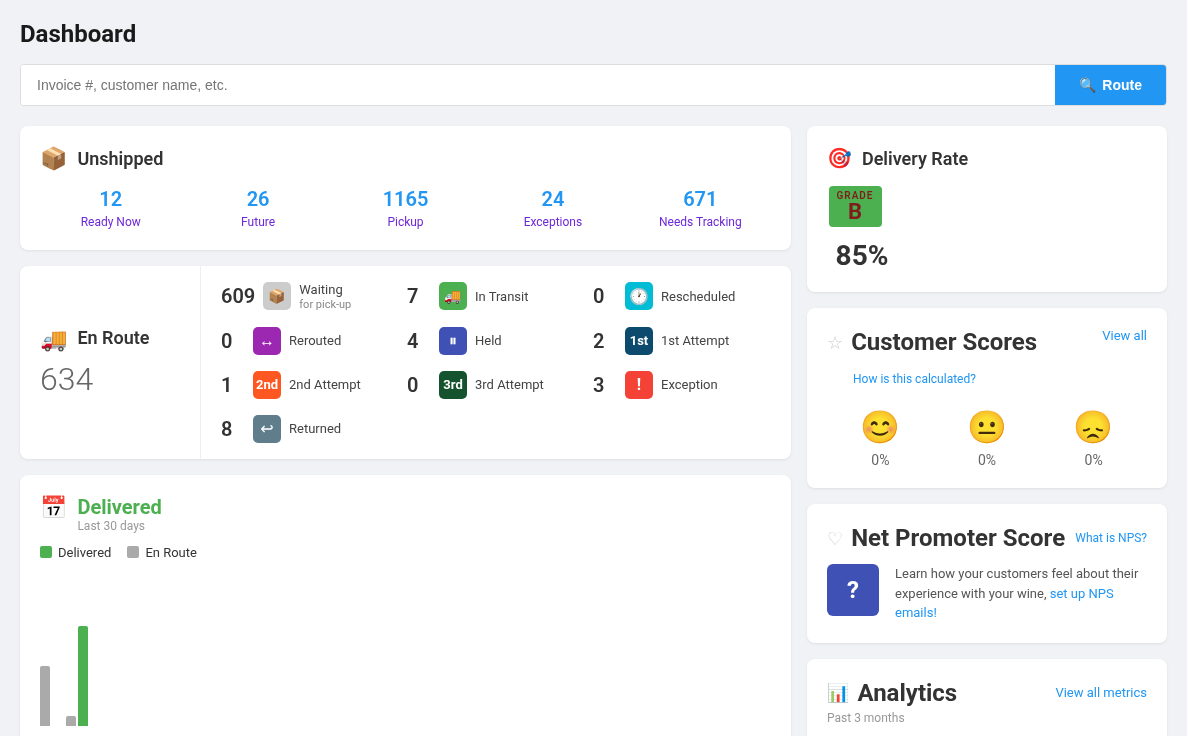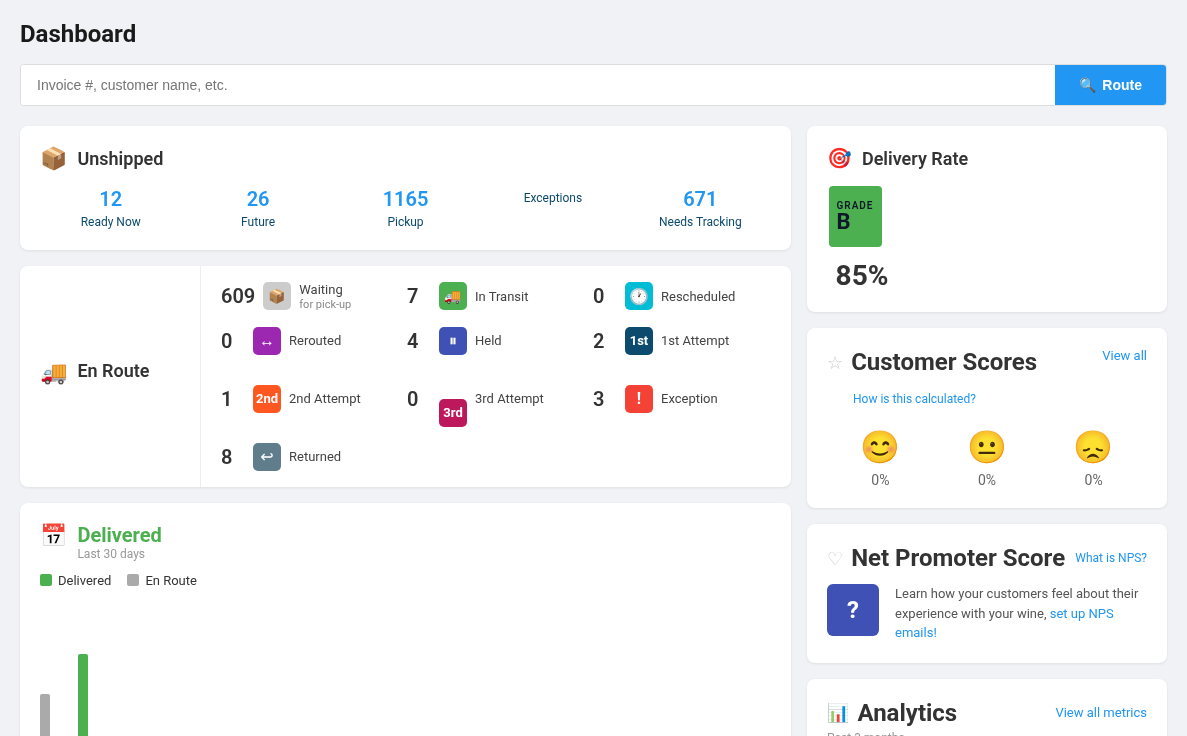--- a/index.html
+++ b/index.html
@@ -85,21 +85,21 @@
       text-align: center;
     }
     .stat-item .value {
       font-size: 20px;
       font-weight: 600;
       color: #2196F3;
       display: block;
     }
     .stat-item .label {
       font-size: 12px;
-      color: #0c4a6e;
+      color: #6d28d9;
       margin-top: 2px;
     }
     
     .en-route-card {
       display: flex;
       padding: 0;
       overflow: hidden;
     }
     .en-route-left {
       width: 180px;
@@ -154,21 +154,21 @@
       color: #888;
     }
     
     .icon-waiting { background: #ccc; }
     .icon-intransit { background: #4CAF50; }
     .icon-rescheduled { background: #00BCD4; }
     .icon-rerouted { background: #9C27B0; }
     .icon-held { background: #3F51B5; }
     .icon-attempt1 { background: #0c4a6e; }
     .icon-attempt2 { background: #FF5722; }
-    .icon-attempt3 { background: #be185d; margin-top: 28px; }
+    .icon-attempt3 { background: #14532d; }
     .icon-exception { background: #f44336; }
     .icon-returned { background: #607D8B; }
 
     
     .delivered-card {
       padding: 20px;
     }
     .delivered-header {
       display: flex;
       align-items: flex-start;
@@ -212,25 +212,25 @@
       gap: 2px;
       align-items: flex-end;
     }
     .chart-bar {
       width: 10px;
       border-radius: 2px 2px 0 0;
     }
     .grade-box {
       display: flex;
       flex-direction: column;
-      align-items: flex-start;
+      align-items: center;
       background: #4CAF50;
-      color: #0f172a;
+      color: #7f1d1d;
       border-radius: 4px;
-      padding: 14px 8px;
+      padding: 4px 8px;
       min-width: 50px;
       float: left;
       margin-right: 14px;
       margin-bottom: 4px;
     }
     .grade-label {
       font-size: 10px;
       font-weight: 600;
       letter-spacing: 1px;
     }
@@ -341,34 +341,38 @@
         </div>
         <div class="stat-item">
           <span class="value">26</span>
           <span class="label">Future</span>
         </div>
         <div class="stat-item">
           <span class="value">1165</span>
           <span class="label">Pickup</span>
         </div>
         <div class="stat-item">
+          <span class="value">24</span>
           <span class="label">Exceptions</span>
         </div>
         <div class="stat-item">
           <span class="value">671</span>
           <span class="label">Needs Tracking</span>
         </div>
       </div>
     </div>
 
     <div class="card en-route-card">
       <div class="en-route-left">
         <div class="card-header" style="margin-bottom:8px;">
           <span style="font-size:22px;">🚚</span>
           <h2>En Route</h2>
+        </div>
+        <div class="en-route-left__total">
+          <span style="font-size:32px; font-weight:300; color:#666;">634</span>
         </div>
       </div>
       <div class="en-route-right">
 
         <div class="route-item">
           <span class="route-count">609</span>
           <div class="route-icon icon-waiting">📦</div>
           <span class="route-label">
             <span>Waiting</span>
             <small>for pick-up</small>

